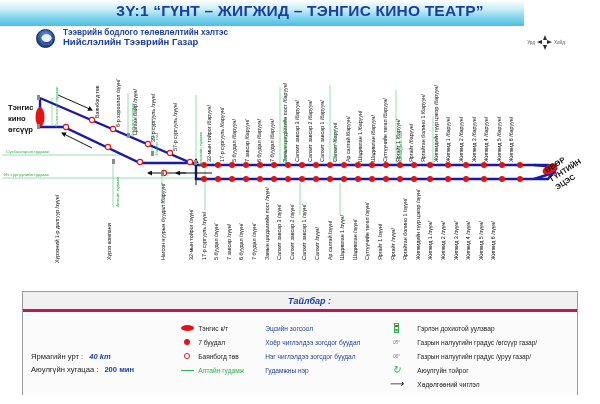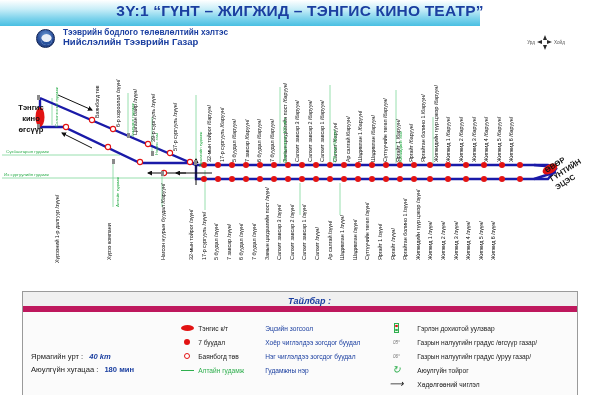--- a/index.html
+++ b/index.html
@@ -13,21 +13,21 @@
   #page {
     position: relative;
     width: 600px; height: 404px;
     background: #ffffff;
     overflow: hidden;
   }
 
   
   #banner {
     position: absolute; left: 0; top: 0;
-    width: 480px; height: 26px;
+    width: 524px; height: 26px;
     background: linear-gradient(to bottom, #ffffff 0%, #c9eef8 35%, #7fd3ec 70%, #49bfe2 100%);
   }
   #banner-title {
     position: absolute; left: 0; top: 2px; width: 600px;
     text-align: center;
     font-size: 15.5px; font-weight: bold;
     color: #1b3fa0;
     letter-spacing: 0.2px;
     white-space: nowrap;
   }
@@ -87,21 +87,21 @@
   }
   .hstreet {
     position: absolute;
     font-size: 4.4px;
     color: #2faf4e;
     white-space: nowrap;
   }
 
   #terminus-left {
     position: absolute; left: 8px; top: 47px;
-    width: 46px; text-align: center;
+    width: 46px; 
     font-size: 7.6px; font-weight: bold; color: #111;
     line-height: 1.45;
   }
   #terminus-right {
     position: absolute; left: 543px; top: 112px;
     font-size: 7.6px; font-weight: bold; color: #111;
     line-height: 1.3;
     transform: rotate(-32deg);
     transform-origin: 0 0;
     white-space: nowrap;
@@ -110,21 +110,21 @@
   
   #legend {
     position: absolute; left: 22px; top: 291px;
     width: 556px; height: 104px;
     background: #f4f4f4;
     border: 1px solid #9a9a9a;
   }
   #legend-head {
     position: relative;
     height: 20px;
-    border-bottom: 6px solid #be185d;
+    border-bottom: 3px solid #be185d;
     background: #f0f0f0;
   }
   #legend-head-title {
     position: absolute; right: 246px; top: 4px;
     font-size: 9px; font-weight: bold; font-style: italic; color: #1b3fa0;
   }
   #legend-body {
     position: relative;
     height: 83px;
     background: #fbfbfb;
@@ -420,21 +420,21 @@
     </div>
     <div id="legend-body">
 
       <div class="lcol" id="lcol-stats">
         <div class="stat-row">
           <span class="stat-label">Ярмагийн урт :</span>
           <span class="stat-value ital">40 km</span>
         </div>
         <div class="stat-row">
           <span class="stat-label">Аюулгүйн хугацаа :</span>
-          <span class="stat-value">180 мин</span>
+          <span class="stat-value">200 мин</span>
         </div>
       </div>
 
       <div class="lcol" id="lcol-sym1">
         <div class="leg-item">
           <span class="sym">
               <i class="sym-ellipse"></i>
             </span>
           <span class="txt">Тэнгис к/т</span>
         </div>

